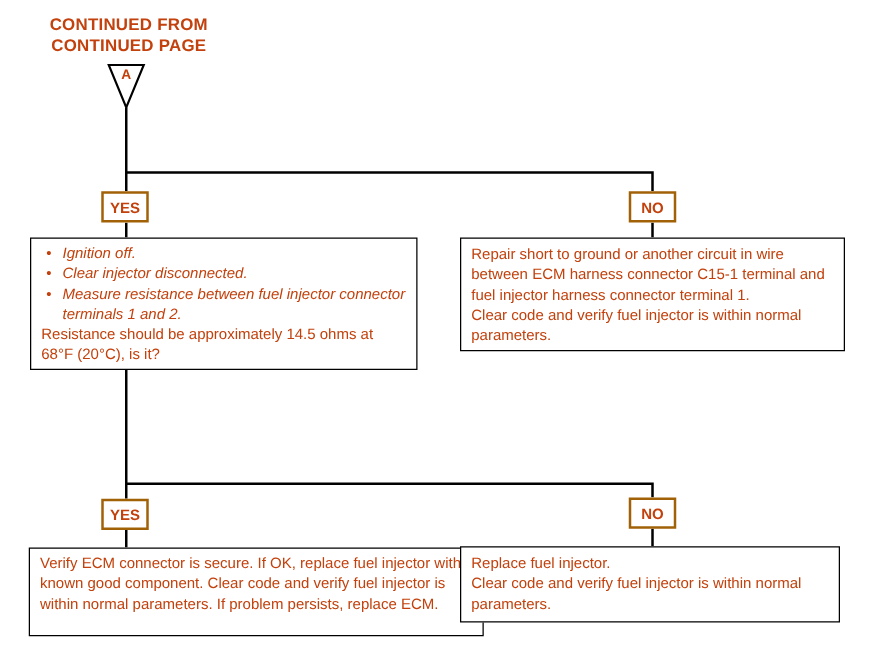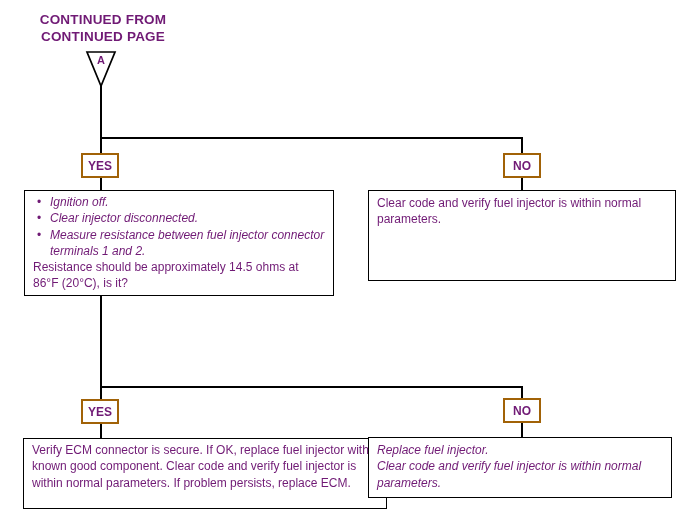--- a/index.html
+++ b/index.html
@@ -6,21 +6,21 @@
     margin: 0;
     padding: 0;
     background: #ffffff;
   }
   .canvas {
     position: relative;
     width: 700px;
     height: 526px;
     background: #ffffff;
     font-family: "Liberation Sans", sans-serif;
-    color: #701a75;
+    color: #c2410c;
     overflow: hidden;
   }
   .lines-svg {
     position: absolute;
     left: 0;
     top: 0;
     width: 700px;
     height: 526px;
   }
   .heading {
@@ -114,32 +114,33 @@
       <span class="bullet-text">Ignition off.</span>
     </div>
     <div class="bullet-item">
       <span class="bullet-glyph">•</span>
       <span class="bullet-text">Clear injector disconnected.</span>
     </div>
     <div class="bullet-item">
       <span class="bullet-glyph">•</span>
       <span class="bullet-text">Measure resistance between fuel injector connector terminals 1 and 2.</span>
     </div>
-    <div class="para">Resistance should be approximately 14.5 ohms at 86°F (20°C), is it?</div>
+    <div class="para">Resistance should be approximately 14.5 ohms at 68°F (20°C), is it?</div>
   </div>
 
   <div class="box" style="left:368px; top:190px; width:308px; height:91px; padding-top:4px;">
+    <p class="para">Repair short to ground or another circuit in wire between ECM harness connector C15-1 terminal and fuel injector harness connector terminal 1.</p>
     <p class="para">Clear code and verify fuel injector is within normal parameters.</p>
   </div>
 
   <div class="tag" style="left:81px; top:399px;">YES</div>
   <div class="tag" style="left:503px; top:398px;">NO</div>
 
   <div class="box" style="left:23px; top:438px; width:364px; height:71px;">
     <p class="para">Verify ECM connector is secure. If OK, replace fuel injector with known good component. Clear code and verify fuel injector is within normal parameters. If problem persists, replace ECM.</p>
   </div>
 
-  <div class="box" style="left:368px; top:437px; width:304px; height:61px; padding-top:4px;font-style:italic;">
+  <div class="box" style="left:368px; top:437px; width:304px; height:61px; padding-top:4px;">
     <p class="para">Replace fuel injector.</p>
     <p class="para">Clear code and verify fuel injector is within normal parameters.</p>
   </div>
 
 </div>
 
 </body></html>

